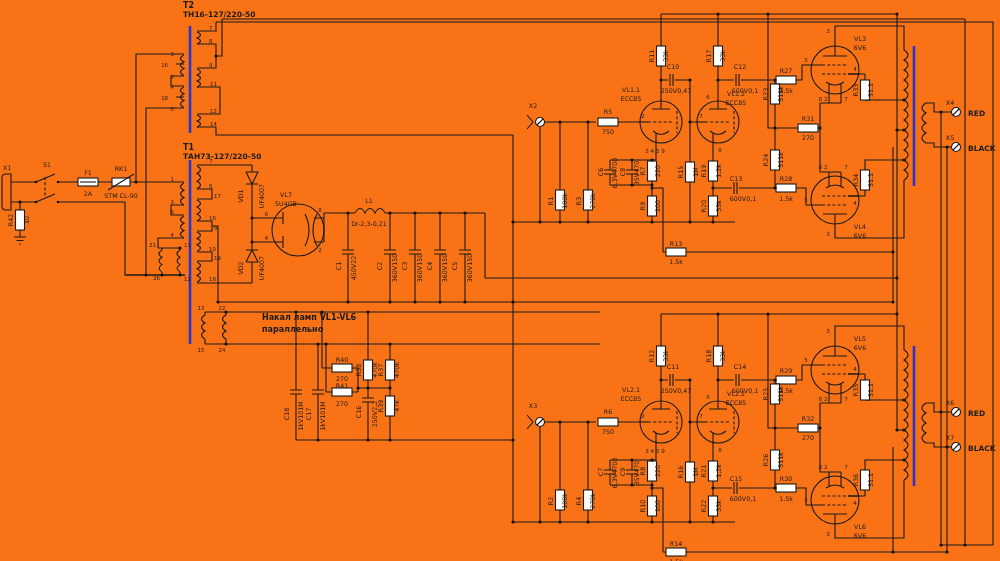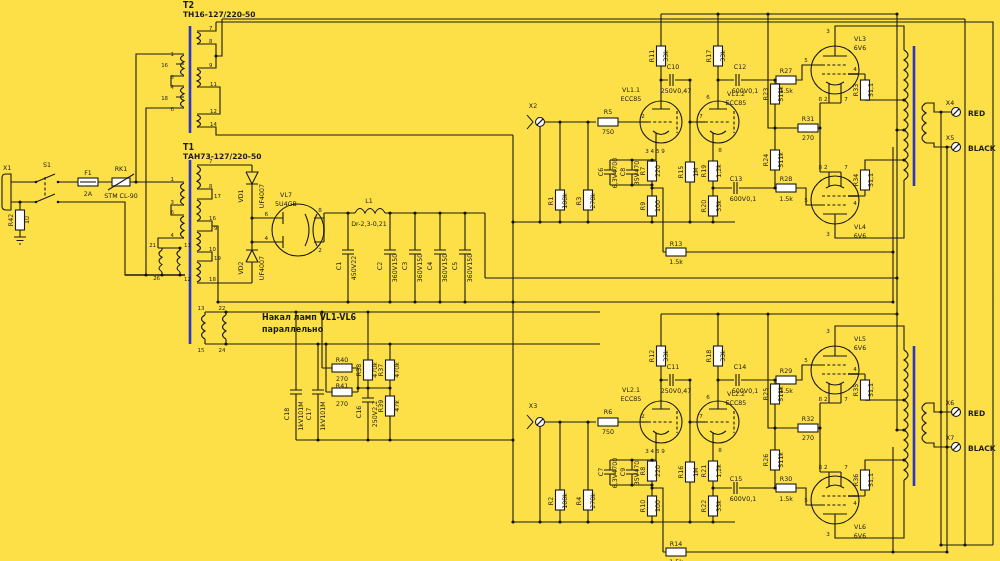--- a/index.html
+++ b/index.html
@@ -1,16 +1,16 @@
 <!DOCTYPE html>
 <html><head>
 <meta charset="utf-8">
 <style>
   html,body{margin:0;padding:0;background:#fff}
-  #stage{position:relative;width:1000px;height:561px;background:#fde047;overflow:hidden}
+  #stage{position:relative;width:1000px;height:561px;background:#f97316;overflow:hidden}
   svg{display:block}
   path,rect,line{stroke:#1b1b1b;stroke-width:1.1;fill:none}
   circle{stroke:#1b1b1b;stroke-width:1.1;fill:none}
   .core{stroke:#2936c8;stroke-width:2.6}
   .d{stroke-dasharray:3 2.2}
   .j{fill:#111;stroke:none}
   .w{fill:#fff}
   text{font-family:"DejaVu Sans",sans-serif;font-size:6.3px;fill:#1a1a1a;text-anchor:middle;stroke:none}
   .s{text-anchor:start}.e{text-anchor:end}
   .b{font-weight:bold;font-size:8px}

